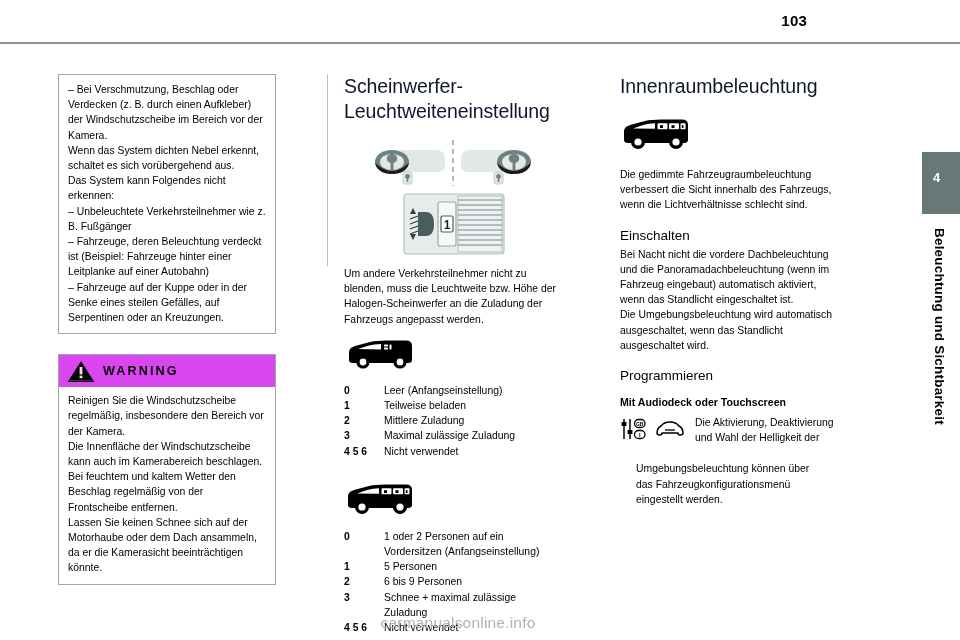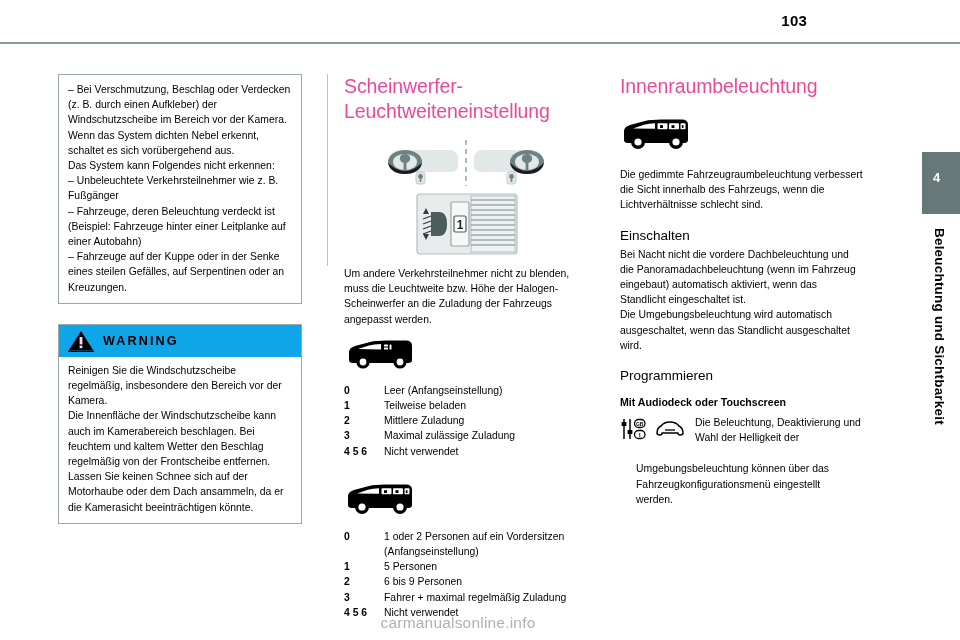--- a/index.html
+++ b/index.html
@@ -68,21 +68,21 @@
     writing-mode: vertical-rl;
     text-orientation: mixed;
     letter-spacing: 0.2px;
     white-space: nowrap;
   }
 
   
   .col {
     position: absolute;
     top: 74px;
-    width: 244px;
+    width: 218px;
   }
   .col-left   { left: 58px;  }
   .col-mid    { left: 344px; }
   .col-right  { left: 620px; }
 
   .col-divider {
     position: absolute;
     top: 74px;
     width: 1px;
     height: 192px;
@@ -93,21 +93,21 @@
   
   p.body, .body {
     font-size: 10.4px;
     line-height: 15.2px;
     margin: 0;
   }
 
   h1.section {
     font-size: 19.5px;
     font-weight: normal;
-    color: #ec4899;
+    color: #0f172a;
     line-height: 25px;
     margin: 0 0 0 0;
     letter-spacing: -0.1px;
   }
   h2.sub {
     font-size: 13.5px;
     font-weight: normal;
     margin: 14px 0 3px 0;
     line-height: 17px;
   }
@@ -125,21 +125,21 @@
     box-sizing: border-box;
   }
 
   
   .warning-box {
     margin-top: 20px;
     border: 1px solid #9aa8a8;
     box-sizing: border-box;
   }
   .warning-head {
-    background: #0ea5e9;
+    background: #d946ef;
     padding: 5px 9px 5px 9px;
     display: flex;
     align-items: center;
     gap: 9px;
   }
   .warning-head .wtitle {
     font-size: 12.6px;
     font-weight: bold;
     letter-spacing: 2.1px;
   }
@@ -399,21 +399,21 @@
       <tr>
         <td class="key">1</td>
         <td>5 Personen</td>
       </tr>
       <tr>
         <td class="key">2</td>
         <td>6 bis 9 Personen</td>
       </tr>
       <tr>
         <td class="key">3</td>
-        <td>Fahrer + maximal regelmäßig Zuladung</td>
+        <td>Schnee + maximal zulässige Zuladung</td>
       </tr>
       <tr>
         <td class="key">4 5 6</td>
         <td>Nicht verwendet</td>
       </tr>
     </tbody>
   </table>
 
 </div>
 
@@ -465,19 +465,19 @@
         <text x="19.7" y="8.7" font-family="Liberation Sans, sans-serif" font-size="5" font-weight="bold" fill="#000" text-anchor="middle">GB</text>
 
         <rect x="14.5" y="13.5" width="10.5" height="8" rx="4" fill="none" stroke="#000" stroke-width="1.3"></rect>
         <text x="19.7" y="19.7" font-family="Liberation Sans, sans-serif" font-size="5.6" font-weight="bold" fill="#000" text-anchor="middle">I</text>
       </svg>
       <svg width="30" height="20" viewBox="0 0 30 20">
         <path d="M2 14 Q2 9 6 7 Q9 3 15 3 Q21 3 24 7 Q28 9 28 14 Q28 16 25 16 Q23 16 23 14 L7 14 Q7 16 5 16 Q2 16 2 14 Z" fill="none" stroke="#000" stroke-width="1.5" stroke-linejoin="round"></path>
         <line x1="10" y1="11" x2="20" y2="11" stroke="#000" stroke-width="1.3"></line>
       </svg>
     </div>
-    <div class="txt">Die Beleuchtung, Deaktivierung und Wahl der Helligkeit der</div>
+    <div class="txt">Die Aktivierung, Deaktivierung und Wahl der Helligkeit der</div>
   </div>
   <p class="icon-tail">Umgebungsbeleuchtung können über das Fahrzeugkonfigurationsmenü eingestellt werden.</p>
 
 </div>
 
 <div class="watermark">carmanualsonline.info</div>
 
 </body></html>

